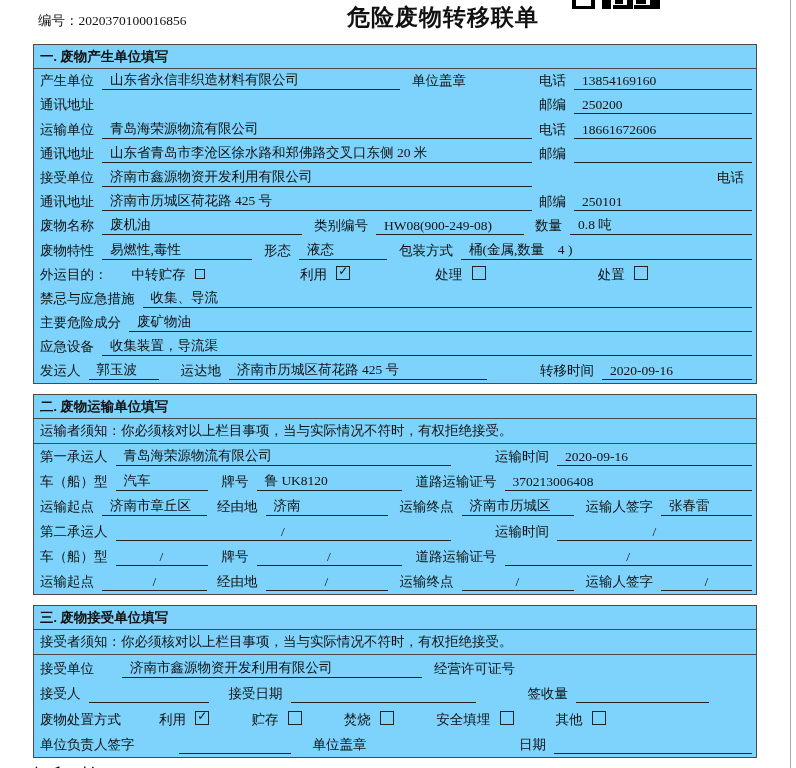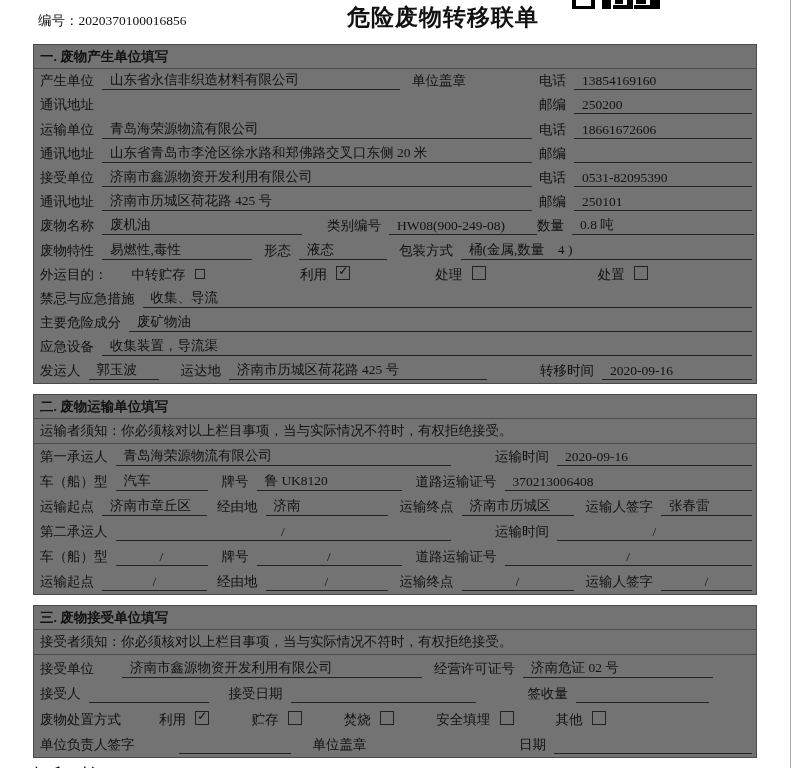--- a/index.html
+++ b/index.html
@@ -5,21 +5,21 @@
   html,body{margin:0;padding:0}
   body{
     width:796px;height:768px;background:#fff;position:relative;overflow:hidden;
     font-family:"Liberation Serif","DejaVu Serif",serif;color:#111;font-size:13.5px;
   }
   .page-edge{position:absolute;left:790px;top:0;height:768px;width:1px;background:#aaa}
   .hdr{position:relative;height:44px}
   .doc-no{position:absolute;left:38px;top:12px;font-size:13.5px;white-space:nowrap}
   .title{position:absolute;left:90px;right:0;top:2px;text-align:center;font-size:23px;font-weight:bold;letter-spacing:1px}
   .qr{position:absolute;top:0;right:136px;width:88px;height:9px}
-  .sec{margin-left:33px;width:724px;border:1px solid #4a4a4a;background:#737373;box-sizing:border-box}
+  .sec{margin-left:33px;width:724px;border:1px solid #4a4a4a;background:#7dd3fc;box-sizing:border-box}
   .sec+.sec{margin-top:10px}
   .sec-h{font-weight:bold;font-size:13.5px;padding:3px 0 2px 6px;border-bottom:1px solid #4a4a4a}
   .row{display:flex;align-items:flex-end;padding:0 4px 3px 6px;box-sizing:border-box}
   .s1 .row{height:24.2px}
   .s2 .row{height:25px}
   .s3 .row{height:25.5px}
   .row.notice{height:25px;border-bottom:1px solid #4a4a4a;align-items:center;padding-bottom:0}
   .lb{white-space:nowrap;margin-right:8px;flex:none}
   .u{border-bottom:1px solid #222;white-space:nowrap;padding:0 2px 0 8px;box-sizing:border-box;overflow:hidden;flex:none}
   .grow{flex:1 1 auto}
@@ -83,34 +83,33 @@
     <span class="lb">通讯地址</span>
     <span class="u" style="width:430px">山东省青岛市李沧区徐水路和郑佛路交叉口东侧 20 米</span>
     <span class="lb ra">邮编</span>
     <span class="u" style="width:178px"></span>
   </div>
 
   <div class="row">
     <span class="lb">接受单位</span>
     <span class="u" style="width:430px">济南市鑫源物资开发利用有限公司</span>
     <span class="lb ra">电话</span>
-    <span class="u" style="width:178px">0531-82095390</span>
   </div>
 
   <div class="row">
     <span class="lb">通讯地址</span>
     <span class="u" style="width:430px">济南市历城区荷花路 425 号</span>
     <span class="lb ra">邮编</span>
     <span class="u" style="width:178px">250101</span>
   </div>
 
   <div class="row">
     <span class="lb">废物名称</span>
     <span class="u" style="width:200px">废机油</span>
-    <span class="lb" style="margin-left:25px">类别编号</span>
+    <span class="lb" style="margin-left:12px">类别编号</span>
     <span class="u" style="width:148px">HW08(900-249-08)</span>
     <span class="lb ra">数量</span>
     <span class="u" style="width:182px">0.8 吨</span>
   </div>
 
   <div class="row">
     <span class="lb">废物特性</span>
     <span class="u" style="width:150px">易燃性,毒性</span>
     <span class="lb" style="margin-left:12px">形态</span>
     <span class="u" style="width:88px">液态</span>
@@ -223,21 +222,20 @@
 </div>
 
 <div class="sec s3">
   <div class="sec-h">三. 废物接受单位填写</div>
   <div class="row notice">接受者须知：你必须核对以上栏目事项，当与实际情况不符时，有权拒绝接受。</div>
 
   <div class="row">
     <span class="lb" style="margin-right:28px">接受单位</span>
     <span class="u" style="width:300px">济南市鑫源物资开发利用有限公司</span>
     <span class="lb" style="margin-left:12px">经营许可证号</span>
-    <span class="u" style="width:190px">济南危证 02 号</span>
   </div>
 
   <div class="row">
     <span class="lb">接受人</span>
     <span class="u" style="width:120px"></span>
     <span class="lb" style="margin-left:20px">接受日期</span>
     <span class="u" style="width:185px"></span>
     <span class="lb" style="margin-left:52px">签收量</span>
     <span class="u" style="width:133px"></span>
   </div>

